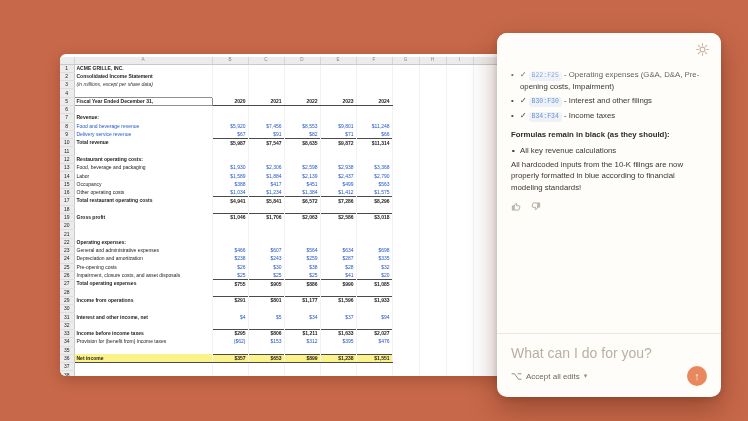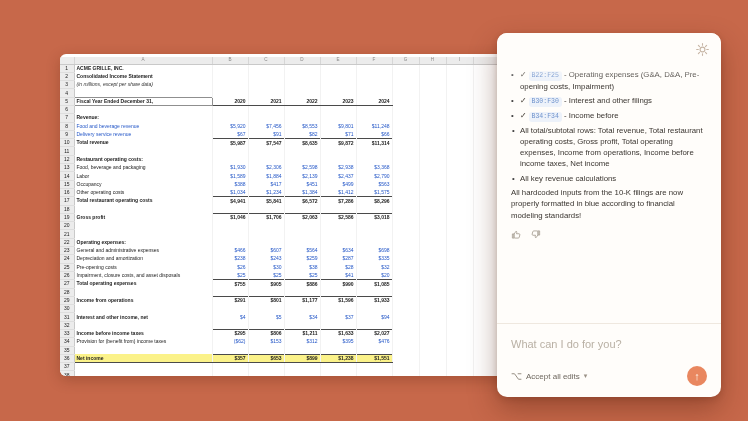--- a/index.html
+++ b/index.html
@@ -74,24 +74,24 @@
   .ai-b { position:relative; padding-left:9px; font-size:7.8px; line-height:1.45; margin-bottom:3px; }
   .ai-b .dot { position:absolute; left:1px; top:0; color:#444; }
   .ai-closing { font-size:7.8px; line-height:1.45; margin:1px 0 8px; }
   .feedback { display:flex; gap:8px; align-items:center; }
   .fb-btn { background:none; border:none; padding:0; line-height:0; cursor:pointer; }
   .fb-btn.down svg { transform:rotate(180deg); }
 
   .chat-bottom { border-top:1px solid #EFE8DF; padding:10px 14px 11px; }
   .chat-input {
     width:100%; border:none; outline:none; background:transparent;
-    font-family:"Liberation Sans",sans-serif; font-size:11px; color:#3a3530;
+    font-family:"Liberation Sans",sans-serif; font-size:14px; color:#3a3530;
   }
   .chat-input::placeholder { color:#B9B0A4; }
-  .bottom-row { margin-top:14px; display:flex; justify-content:space-between; }
+  .bottom-row { margin-top:4px; display:flex; justify-content:space-between; }
   .accept { display:flex; align-items:center; gap:4px; background:none; border:none; padding:0; cursor:pointer;
             color:#6E675E; font-family:"Liberation Sans",sans-serif; font-size:8px; }
   .accept .chev { color:#9a9186; font-size:7px; }
   .send {
     width:20px; height:20px; border-radius:50%; border:none; cursor:pointer;
     background:var(--accent-orange,#E9875F); color:#FFF4E8; font-size:11px;
     display:flex; align-items:center; justify-content:center;
   }
 </style>
 </head>
@@ -632,24 +632,25 @@
       <circle cx="10" cy="10" r="3.2"></circle>
       <path d="M10 2.2v2.2M10 15.6v2.2M2.2 10h2.2M15.6 10h2.2M4.5 4.5l1.6 1.6M13.9 13.9l1.6 1.6M15.5 4.5l-1.6 1.6M6.1 13.9l-1.6 1.6"></path>
     </svg>
   </button>
 
   <div class="msgs">
     <div class="fade"></div>
     <div>
         <div class="ai-li"><span class="dot">•</span><span class="ck">✓</span><span class="chip">B22:F25</span><span> - Operating expenses (G&amp;A, D&amp;A, Pre-opening costs, Impairment)</span></div>
         <div class="ai-li"><span class="dot">•</span><span class="ck">✓</span><span class="chip">B30:F30</span><span> - Interest and other filings</span></div>
-        <div class="ai-li"><span class="dot">•</span><span class="ck">✓</span><span class="chip">B34:F34</span><span> - Income before</span></div>
+        <div class="ai-li"><span class="dot">•</span><span class="ck">✓</span><span class="chip">B34:F34</span><span> - Income taxes</span></div>
       </div>
+    <p class="ai-heading">Formulas remain in black (as they should):</p>
     <div>
-        <div class="ai-b"><span class="dot">•</span><span>All total/subtotal rows: Total revenue, Total restaurant operating costs, Gross profit, Total operating expenses, Income from operations, Income before income taxes, Net income</span></div>
+        <div class="ai-b"><span class="dot">•</span></div>
         <div class="ai-b"><span class="dot">•</span><span>All key revenue calculations</span></div>
       </div>
     <p class="ai-closing">All hardcoded inputs from the 10-K filings are now properly formatted in blue according to financial modeling standards!</p>
     <div class="feedback">
       <button class="fb-btn" aria-label="thumbs up">
         <svg width="11" height="11" viewBox="0 0 16 16" fill="none" stroke="#A39A8E" stroke-width="1.2" stroke-linejoin="round">
           <path d="M2 7.2h2.3v6H2zM4.3 12.4V7.6L7.3 3.2c.8.1 1.3.8 1.1 1.7L8 6.9h3.7c.8 0 1.4.7 1.2 1.5l-.9 3.6c-.1.7-.8 1.2-1.5 1.2H6c-.6 0-1.2-.3-1.7-.8z"></path>
         </svg>
       </button>
       <button class="fb-btn down" aria-label="thumbs down">

